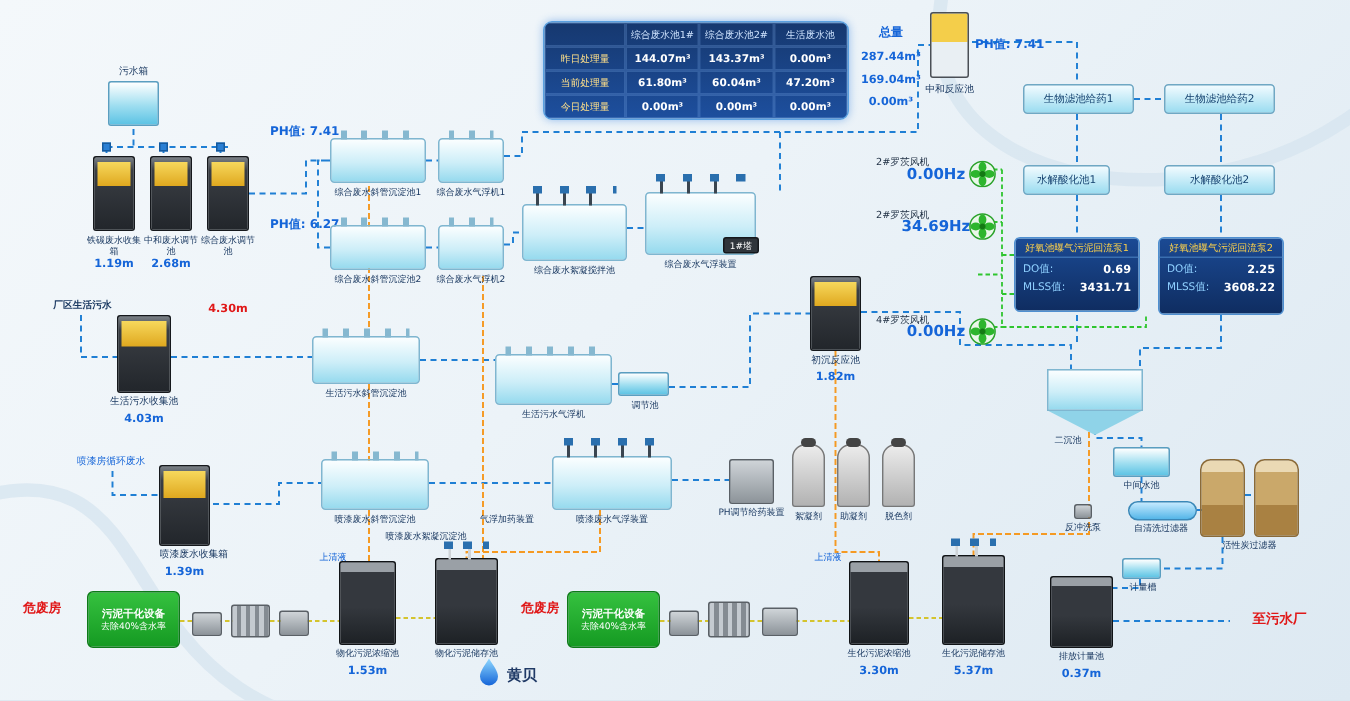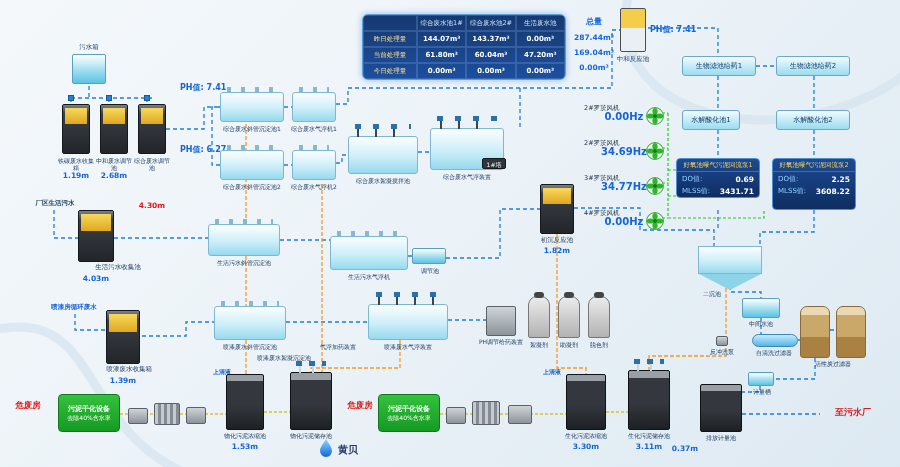--- a/index.html
+++ b/index.html
@@ -10,21 +10,21 @@
   svg.layer{position:absolute;left:0;top:0;pointer-events:none;}
   .deco{stroke:#d6e4ef;stroke-width:9;fill:none;opacity:.75;}
   .p-main{stroke:#1f7fd4;fill:none;stroke-width:1.3;stroke-dasharray:4 3;}
   .p-sludge{stroke:#f59a23;fill:none;stroke-width:1.3;stroke-dasharray:4 2;}
   .p-air{stroke:#2fc52f;fill:none;stroke-width:1.2;stroke-dasharray:3 2;}
   .p-aux{stroke:#d4c42e;fill:none;stroke-width:1.4;stroke-dasharray:3 2;}
   .t{position:absolute;font-size:6.5px;line-height:7.5px;color:#16355e;text-align:center;box-sizing:border-box;}
   .t6{font-size:6px;line-height:7px;}
   .v{position:absolute;font-size:7.5px;line-height:8px;font-weight:bold;color:#1565d8;text-align:center;box-sizing:border-box;}
   .v.red{color:#e01818;}
-  .bluetxt{color:#1565d8;font-weight:bold;}
+  .bluetxt{color:#1565d8;}
   .page-title{font-size:10px;font-weight:bold;color:#1565d8;letter-spacing:.5px;}
   
   .stats{display:grid;grid-template-columns:54px 1fr 1fr 1fr;
     background:linear-gradient(180deg,#16386f,#1d4f9e);border:1px solid #5aa0e0;border-radius:6px;
     box-shadow:0 0 6px rgba(40,120,220,.45);overflow:hidden;}
   .stats div{border:0.5px solid rgba(130,180,240,.25);display:flex;align-items:center;justify-content:center;
     font-size:6.5px;color:#cfe4ff;padding:1px;}
   .stats .td{color:#fff;font-weight:bold;font-size:7px;}
   .stats .tl{color:#ffe08a;}
   
@@ -142,21 +142,21 @@
     <span>PH值:</span>
     <span>7.41</span>
   </div>
   <div class="t" style="left:602px;top:56px;width:62px;">中和反应池</div>
 
   <div class="abs biobox" style="left:682px;top:56px;width:74px;height:20px;">生物滤池给药1</div>
   <div class="abs biobox" style="left:776px;top:56px;width:74px;height:20px;">生物滤池给药2</div>
   <div class="abs biobox" style="left:682px;top:110px;width:58px;height:20px;">水解酸化池1</div>
   <div class="abs biobox" style="left:776px;top:110px;width:74px;height:20px;">水解酸化池2</div>
 
-  <div class="abs panel" style="left:676px;top:158px;width:84px;height:40px;">
+  <div class="abs panel" style="left:676px;top:158px;width:84px;height:50px;">
     <div class="ptitle">好氧池曝气污泥回流泵1</div>
     <div class="prow">
         <span>DO值:</span>
         <b>0.69</b>
       </div>
     <div class="prow">
         <span>MLSS值:</span>
         <b>3431.71</b>
       </div>
   </div>
@@ -193,34 +193,20 @@
         <circle cx="9" cy="9" r="8.4" fill="#eaf7ea" stroke="#2aa22a"></circle>
         <g fill="#2db52d">
           <ellipse cx="9" cy="4.5" rx="2.6" ry="3.6"></ellipse>
           <ellipse cx="13.5" cy="9" rx="3.6" ry="2.6"></ellipse>
           <ellipse cx="9" cy="13.5" rx="2.6" ry="3.6"></ellipse>
           <ellipse cx="4.5" cy="9" rx="3.6" ry="2.6"></ellipse>
         </g>
         <circle cx="9" cy="9" r="2" fill="#147a14"></circle>
       </svg>
   </div>
-  <div class="abs fan" style="left:584px;top:174px;">
-    <div class="fan-name">3#罗茨风机</div>
-    <div class="fan-val">34.77Hz</div>
-    <svg class="fan-ic" width="18" height="18">
-        <circle cx="9" cy="9" r="8.4" fill="#eaf7ea" stroke="#2aa22a"></circle>
-        <g fill="#2db52d">
-          <ellipse cx="9" cy="4.5" rx="2.6" ry="3.6"></ellipse>
-          <ellipse cx="13.5" cy="9" rx="3.6" ry="2.6"></ellipse>
-          <ellipse cx="9" cy="13.5" rx="2.6" ry="3.6"></ellipse>
-          <ellipse cx="4.5" cy="9" rx="3.6" ry="2.6"></ellipse>
-        </g>
-        <circle cx="9" cy="9" r="2" fill="#147a14"></circle>
-      </svg>
-  </div>
   <div class="abs fan" style="left:584px;top:209px;">
     <div class="fan-name">4#罗茨风机</div>
     <div class="fan-val">0.00Hz</div>
     <svg class="fan-ic" width="18" height="18">
         <circle cx="9" cy="9" r="8.4" fill="#eaf7ea" stroke="#2aa22a"></circle>
         <g fill="#2db52d">
           <ellipse cx="9" cy="4.5" rx="2.6" ry="3.6"></ellipse>
           <ellipse cx="13.5" cy="9" rx="3.6" ry="2.6"></ellipse>
           <ellipse cx="9" cy="13.5" rx="2.6" ry="3.6"></ellipse>
           <ellipse cx="4.5" cy="9" rx="3.6" ry="2.6"></ellipse>
@@ -249,21 +235,21 @@
     <span>PH值:</span>
     <span>7.41</span>
   </div>
   <div class="phbox" style="left:180px;top:144px;">
     <span>PH值:</span>
     <span>6.27</span>
   </div>
 
   <div class="t" style="left:24px;top:200px;width:62px;font-weight:bold;">厂区生活污水</div>
   <div class="abs tank-dark" style="left:78px;top:210px;width:36px;height:52px;"></div>
-  <div class="t" style="left:66px;top:264px;width:60px;margin-left:22px;">生活污水收集池</div>
+  <div class="t" style="left:66px;top:264px;width:60px;">生活污水收集池</div>
   <div class="v" style="left:66px;top:275px;width:60px;">4.03m</div>
 
   <div class="t bluetxt" style="left:44px;top:304px;width:60px;">喷漆房循环废水</div>
   <div class="abs tank-dark" style="left:106px;top:310px;width:34px;height:54px;"></div>
   <div class="t" style="left:94px;top:366px;width:58px;text-align:right;">喷漆废水收集箱</div>
   <div class="v" style="left:94px;top:377px;width:58px;">1.39m</div>
 
   <div class="abs unit" style="left:220px;top:92px;width:64px;height:30px;"></div>
   <div class="abs unit" style="left:292px;top:92px;width:44px;height:30px;"></div>
   <div class="t t6" style="left:210px;top:125px;width:84px;">综合废水斜管沉淀池1</div>
@@ -330,25 +316,25 @@
     <span class="g2">去除40%含水率</span>
   </div>
   <div class="abs machine" style="left:446px;top:407px;width:20px;height:17px;"></div>
   <div class="abs press" style="left:472px;top:401px;width:28px;height:24px;"></div>
   <div class="abs machine" style="left:508px;top:405px;width:24px;height:19px;"></div>
   <div class="abs tank-sludge" style="left:566px;top:374px;width:40px;height:56px;"></div>
   <div class="t t6" style="left:554px;top:432px;width:64px;">生化污泥浓缩池</div>
   <div class="v" style="left:554px;top:443px;width:64px;">3.30m</div>
   <div class="abs tank-sludge mixtop" style="left:628px;top:370px;width:42px;height:60px;"></div>
   <div class="t t6" style="left:618px;top:432px;width:62px;">生化污泥储存池</div>
-  <div class="v" style="left:618px;top:443px;width:62px;">3.11m</div>
+  <div class="v" style="left:618px;top:443px;width:62px;">5.37m</div>
 
   <div class="abs tank-sludge" style="left:700px;top:384px;width:42px;height:48px;"></div>
   <div class="t t6" style="left:690px;top:434px;width:62px;">排放计量池</div>
-  <div class="v" style="left:654px;top:445px;width:62px;">0.37m</div>
+  <div class="v" style="left:690px;top:445px;width:62px;">0.37m</div>
   <div class="redlbl" style="left:822px;top:406px;width:62px;font-size:9px;">至污水厂</div>
 
   <svg class="abs" style="left:318px;top:438px;" width="16" height="20">
     <defs>
         <linearGradient id="gd" x1="0" y1="0" x2="0" y2="1">
       <stop offset="0" stop-color="#8fd8ff"></stop>
           <stop offset="1" stop-color="#1565d8"></stop>
         </linearGradient>
       </defs>
     <path d="M8 1 C11 6 14 9.5 14 13 a6 6 0 0 1 -12 0 C2 9.5 5 6 8 1 Z" fill="url(#gd)"></path>

